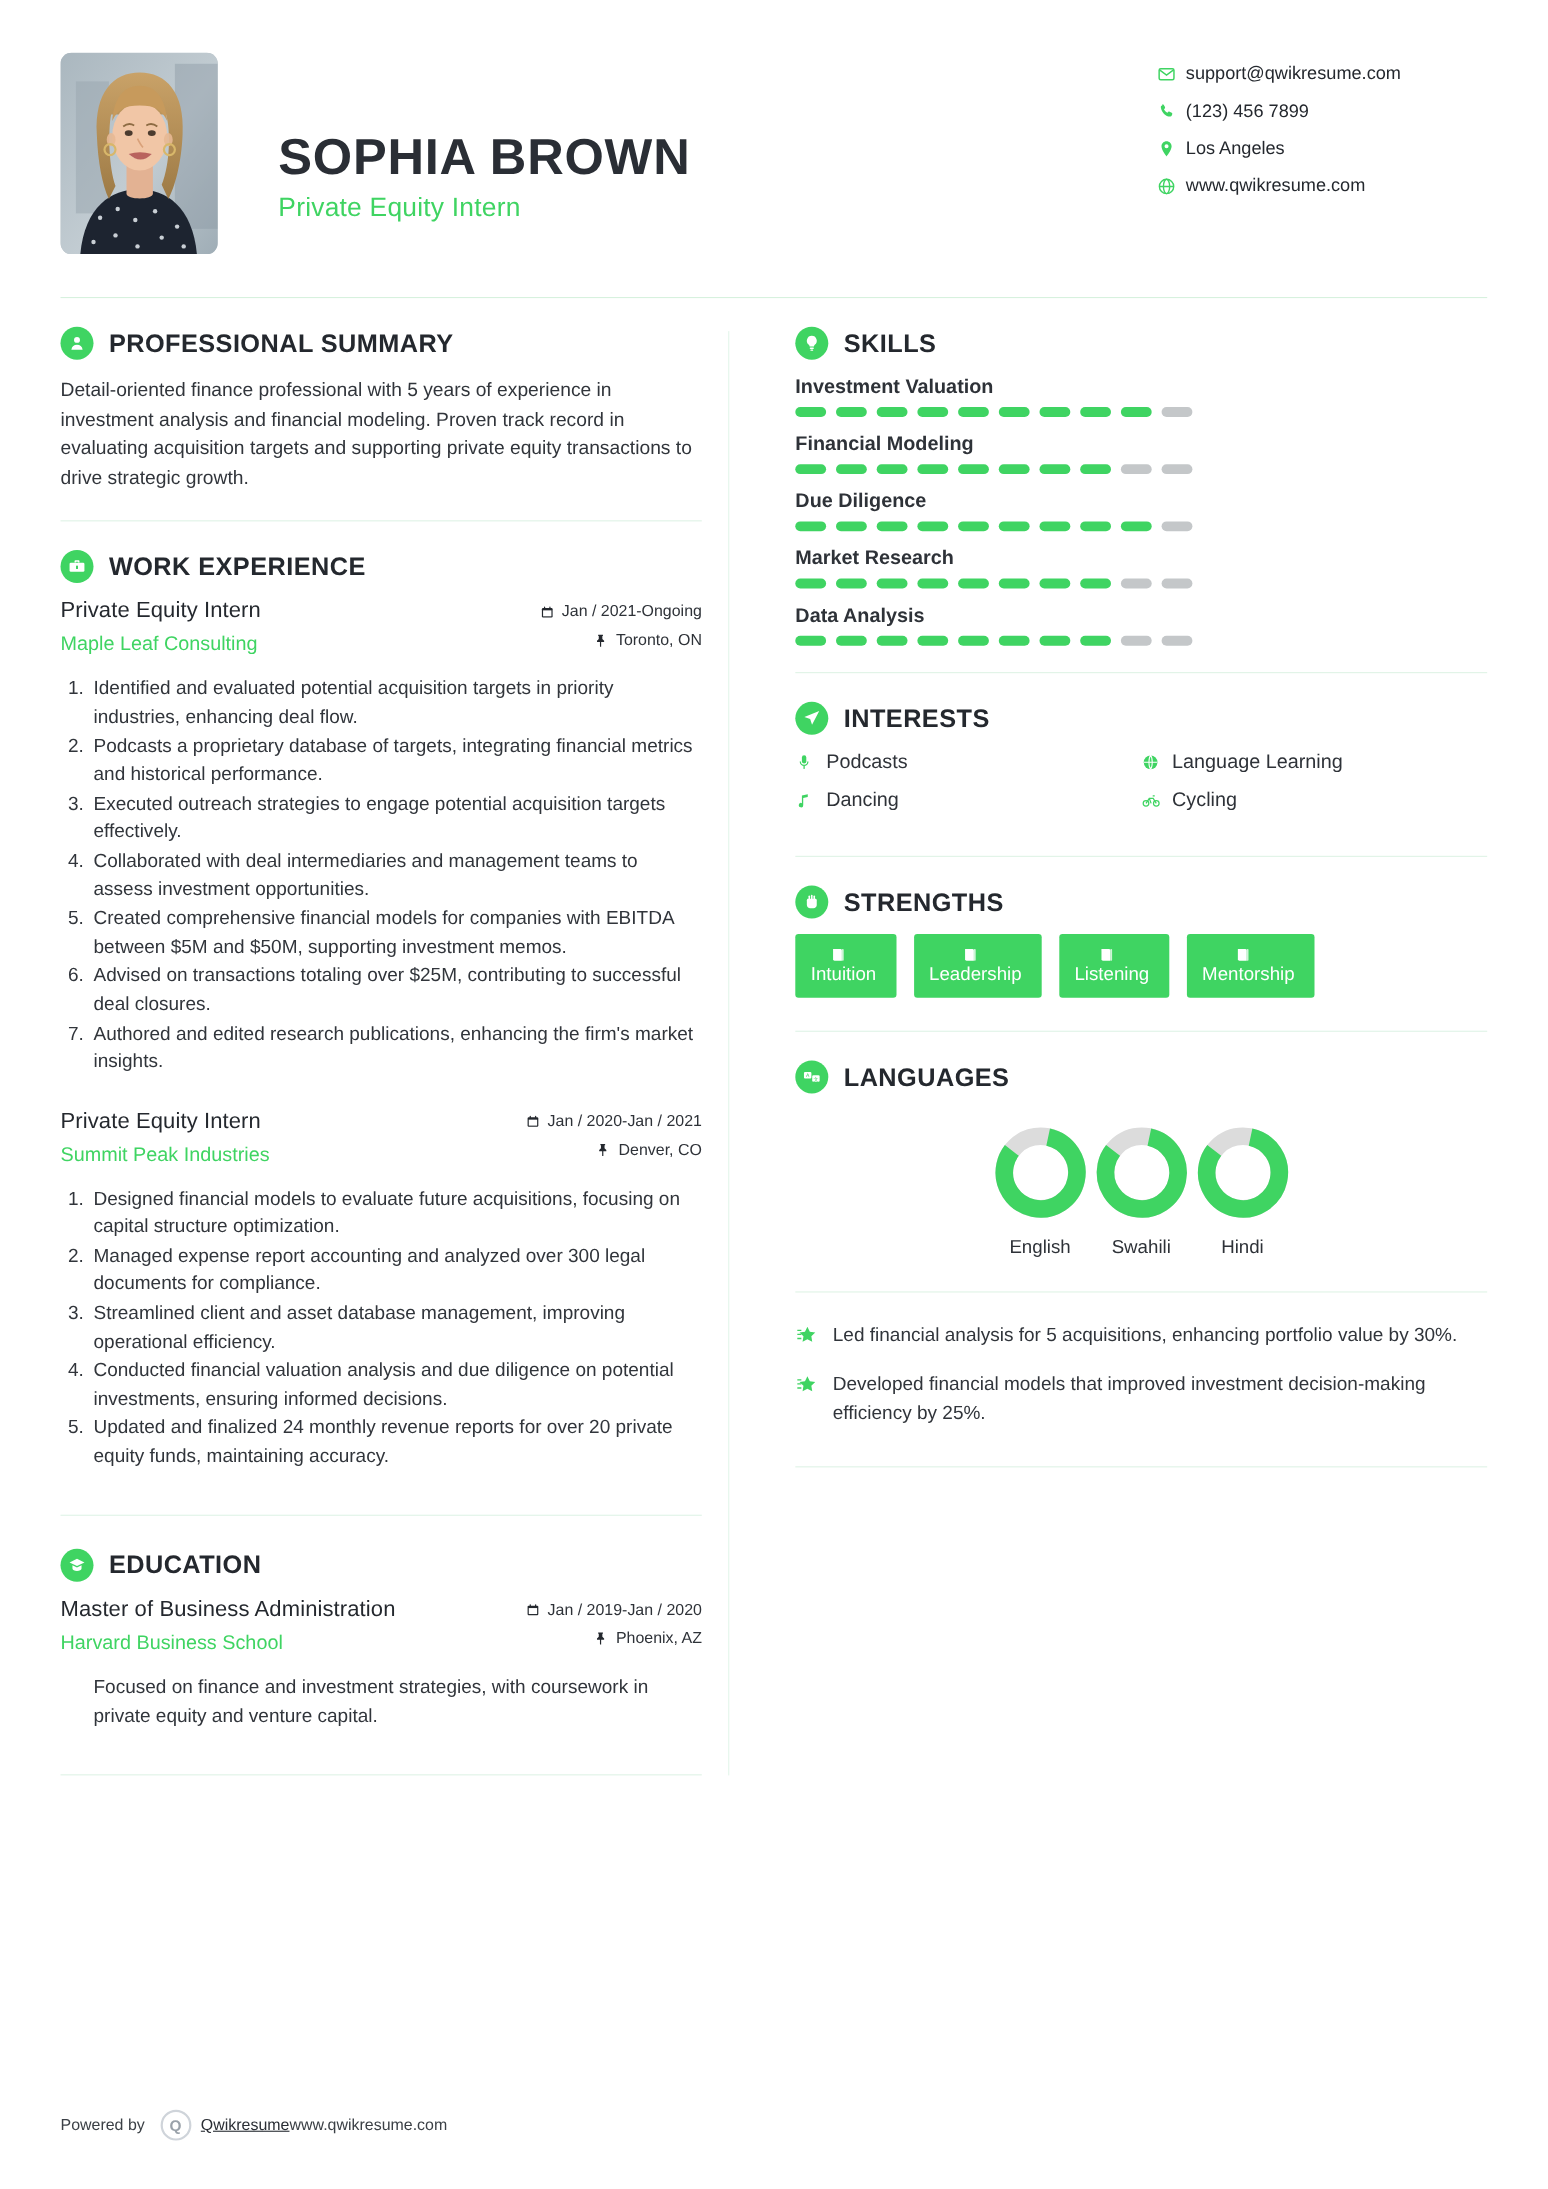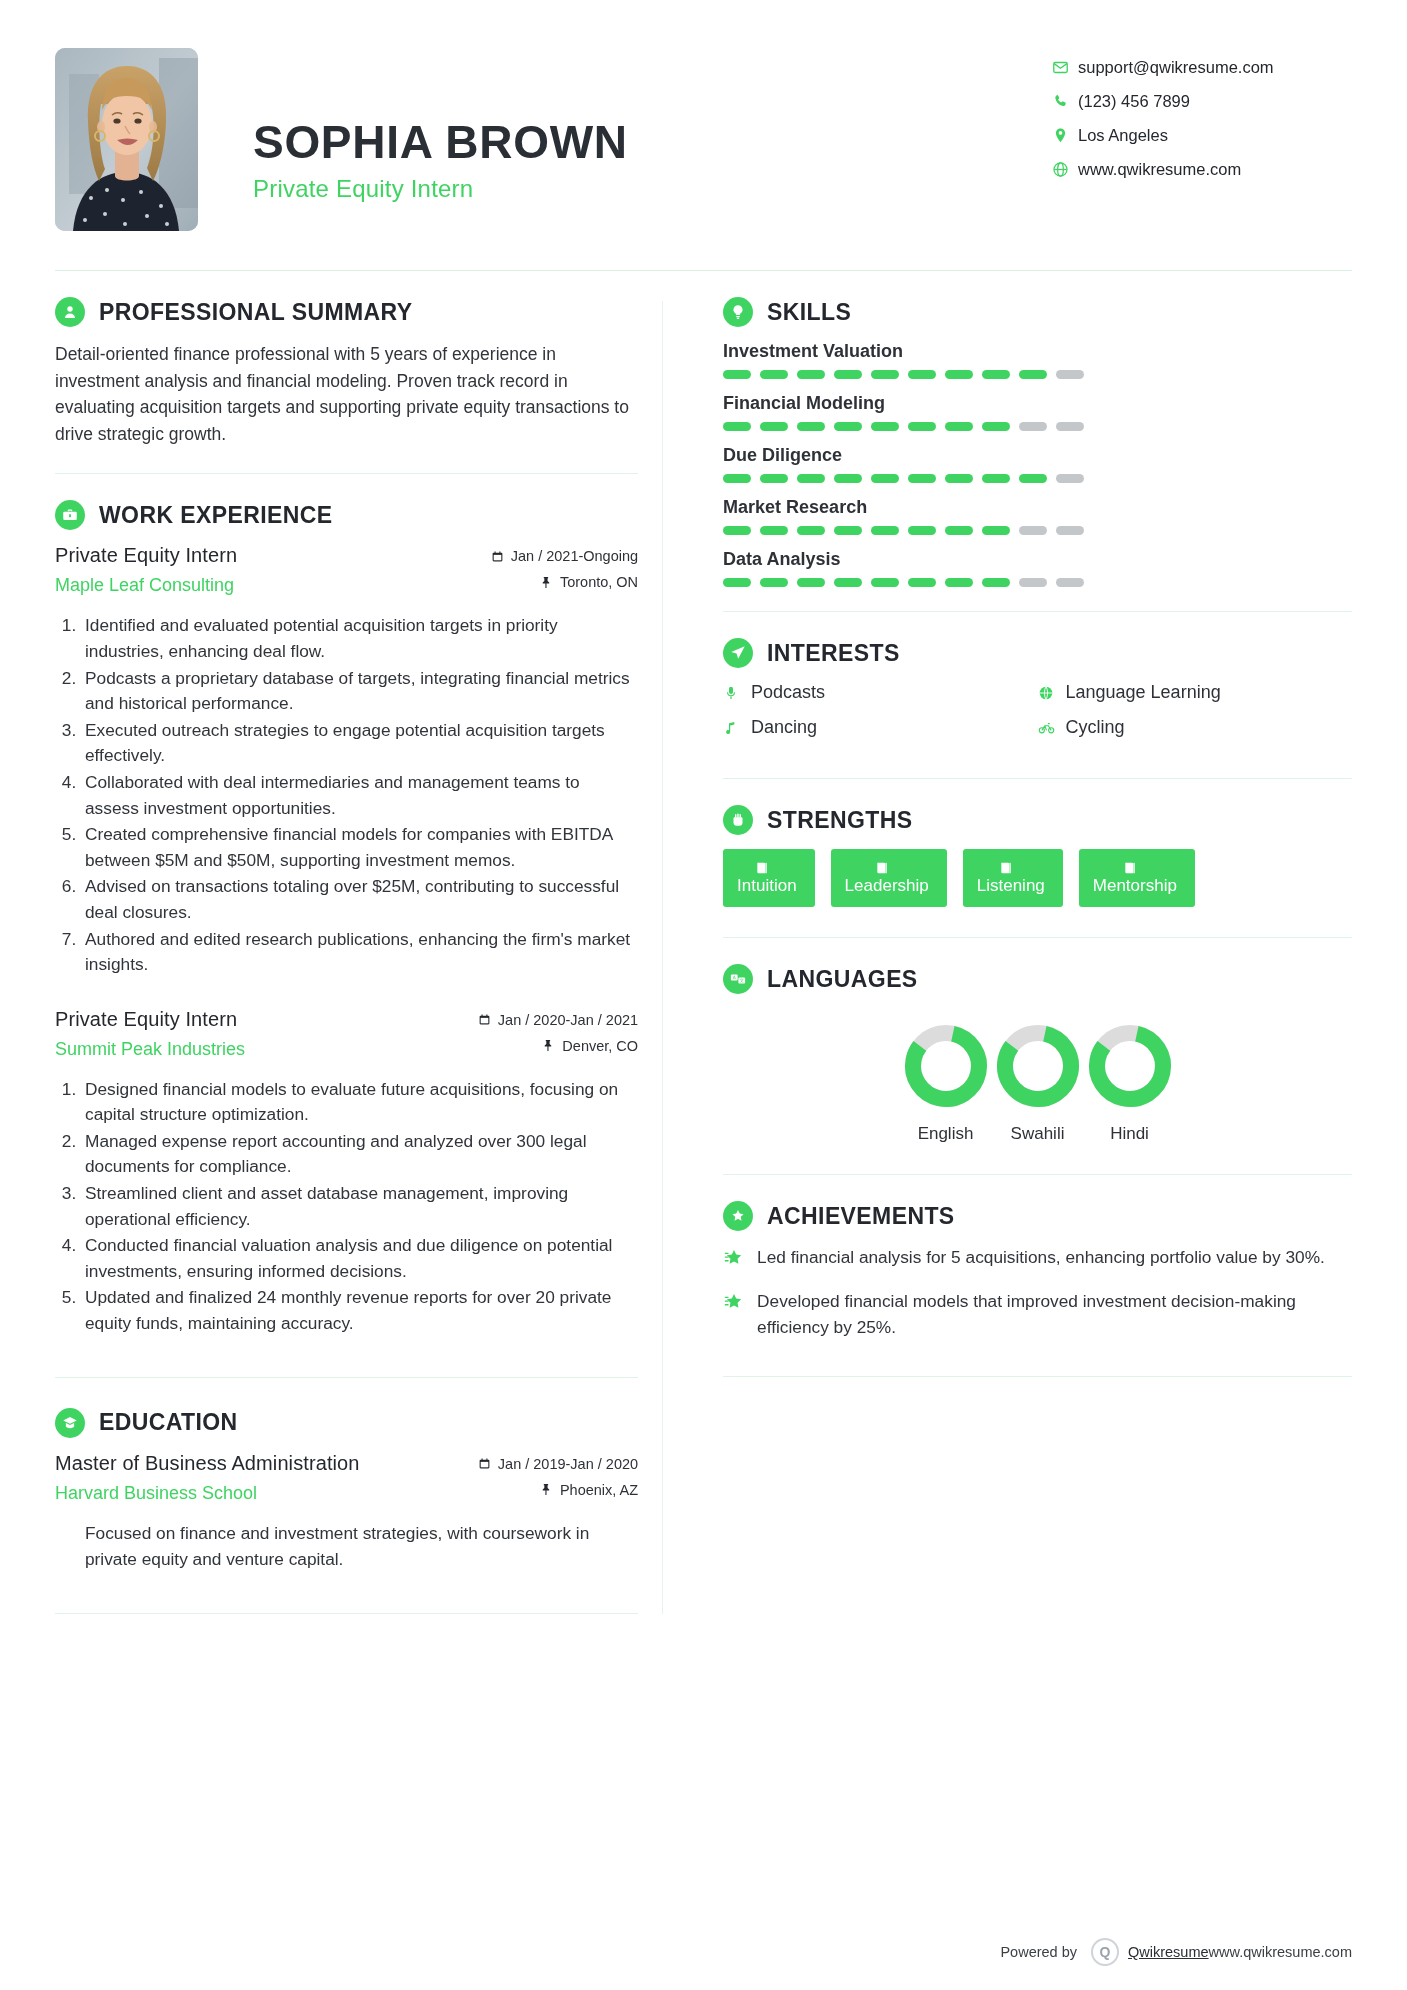--- a/index.html
+++ b/index.html
@@ -193,22 +193,22 @@
   .lang-name { margin-top: 12px; font-size: 17px; color: #2e3238; }
 
   
   .achv { display: flex; margin-bottom: 16px; }
   .achv .ai { width: 34px; flex: none; color: #3fd462; padding-top: 2px; }
   .achv-text { font-size: 17.3px; line-height: 1.48; color: #31353b; }
 
   
   .footer {
     position: absolute;
-    left: 55px; right: 55px; bottom: 24px;
-    display: flex; align-items: center; justify-content: flex-end;
+    left: 55px; right: 55px; bottom: 44px;
+    display: flex; align-items: center; justify-content: flex-start;
     font-size: 14.5px; color: #3b4046;
   }
   .footer-left { display: flex; align-items: center; }
   .qlogo {
     width: 28px; height: 28px; border-radius: 50%;
     border: 2px solid #cfd4da;
     display: flex; align-items: center; justify-content: center;
     color: #9aa2aa; font-size: 14px; font-weight: 700;
     margin: 0 9px 0 14px;
   }
@@ -694,28 +694,20 @@
             <svg width="92" height="92" viewBox="0 0 92 92">
               <circle cx="46" cy="46" r="33" fill="none" stroke="#dcdcdc" stroke-width="16"></circle>
               <circle cx="46" cy="46" r="33" fill="none" stroke="#3fd462" stroke-width="16" stroke-dasharray="170.02299441227962 207.34511513692635" transform="rotate(-78 46 46)"></circle>
             </svg>
             <div class="lang-name">Hindi</div>
           </div>
         </div>
 
       <div class="hr-soft" style="margin:30px 0 26px 0;"></div>
 
-      <div class="sec-head">
-        <span class="sec-ico">
-          <svg width="18" height="18" viewBox="0 0 24 24" fill="#fff">
-            <path d="M12 4l2.3 4.8 5.2.7-3.8 3.6.9 5.2-4.6-2.5-4.6 2.5.9-5.2L4.5 9.5l5.2-.7z"></path>
-          </svg>
-        </span>
-        <span class="sec-title">ACHIEVEMENTS</span>
-      </div>
       <div class="achv">
         <span class="ai">
           <svg width="22" height="22" viewBox="0 0 24 24" fill="currentColor">
             <path d="M12 3.4l2.4 4.9 5.4.8-3.9 3.8.9 5.4-4.8-2.5-4.8 2.5.9-5.4-3.9-3.8 5.4-.8z"></path>
             <path d="M2 7h4M2 11h4M2 15h4" stroke="currentColor" stroke-width="1.4"></path>
           </svg>
         </span>
         <div class="achv-text">Led financial analysis for 5 acquisitions, enhancing portfolio value by 30%.</div>
       </div>
       <div class="achv">

